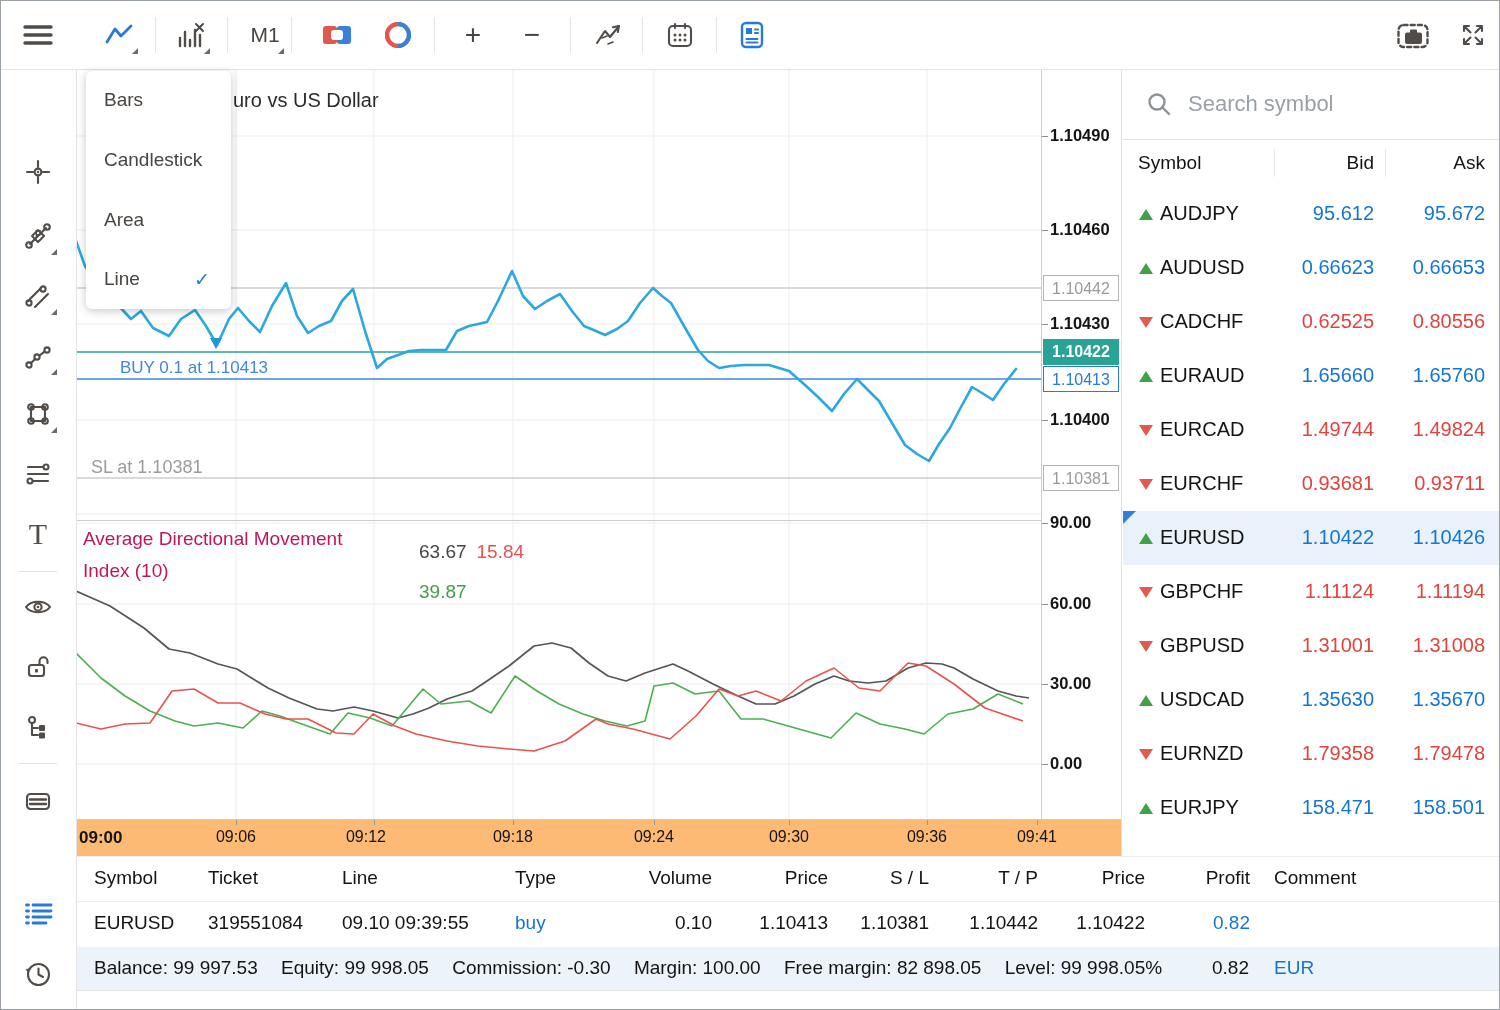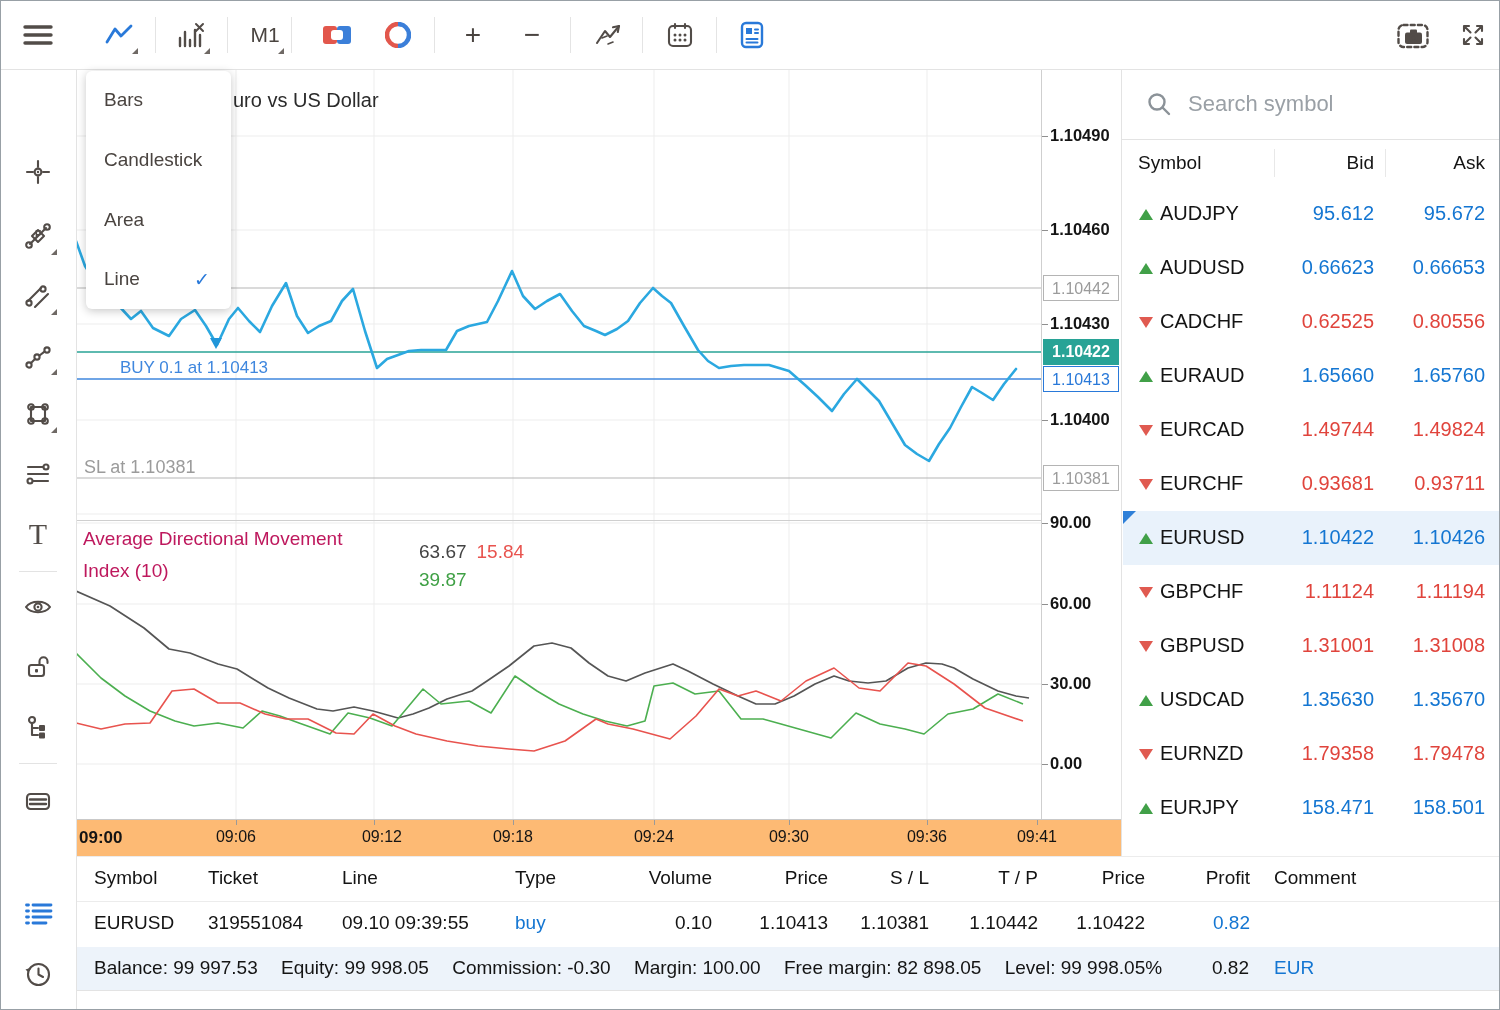--- a/index.html
+++ b/index.html
@@ -24,21 +24,21 @@
   
   .sidebar{position:absolute;left:0;top:68px;width:75px;height:942px;background:#fff;border-right:1px solid #e3e3e3;z-index:25;}
   .sbtn{position:absolute;left:15px;width:44px;height:44px;display:flex;align-items:center;justify-content:center;cursor:pointer;}
   .sdiv{position:absolute;left:18px;width:38px;height:1px;background:#e3e3e3;}
   .serifT{font-family:"Liberation Serif","DejaVu Serif",serif;font-size:30px;color:#524c48;line-height:1;}
   .fibF{position:absolute;left:19px;top:15px;font-size:10px;font-weight:bold;color:#524c48;}
   
   .chart-svg{position:absolute;left:75px;top:68px;z-index:1;}
   .chart-title{position:absolute;left:232px;top:88px;font-size:20px;color:#2b2b2b;z-index:2;}
   .buy-label{position:absolute;left:80px;top:357px;font-size:17px;color:#3f87de;z-index:3;margin-left:39px;}
-  .sl-label{position:absolute;left:83px;top:456px;font-size:18px;color:#9b9b9b;z-index:3;text-align:right;}
+  .sl-label{position:absolute;left:90px;top:456px;font-size:18px;color:#9b9b9b;z-index:3;text-align:right;}
   .ind-name{position:absolute;left:82px;top:522px;font-size:19px;color:#be185d;line-height:32px;z-index:3;}
   .ind-vals{position:absolute;left:418px;top:540px;font-size:19px;z-index:3;}
   .v-adx{color:#444;} .v-mdi{color:#e8534e;margin-left:10px;} .v-pdi{color:#3fa045;}
   
   .scale{position:absolute;left:1040px;top:68px;width:80px;height:750px;background:#fff;border-left:1px solid #cfcfcf;z-index:2;}
   .ptick{position:absolute;left:8px;width:70px;font-size:16.5px;font-weight:600;color:#141414;}
   .pdash{position:absolute;left:0;width:6px;height:1px;background:#8f8f8f;}
   .pbox{position:absolute;left:1px;width:76px;height:26px;line-height:26px;text-align:center;font-size:16px;box-sizing:border-box;}
   .pbox.gray{border:1px solid #b4b4b4;color:#9b9b9b;background:#fff;}
   .pbox.teal{background:#28a396;color:#fff;font-weight:600;}
@@ -312,21 +312,21 @@
   <div class="sl-label">SL at 1.10381</div>
 
   <div class="ind-name">
     <div>Average Directional Movement</div>
     <div>Index (10)</div>
   </div>
   <div class="ind-vals">
     <div>
       <span class="v-adx">63.67</span><span class="v-mdi">15.84</span>
     </div>
-    <div style="margin-top:6px">
+    <div style="margin-top:18px">
       <span class="v-pdi">39.87</span>
     </div>
   </div>
 
   <div class="scale">
     <div class="pdash" style="top:67px"></div>
     <div class="pdash" style="top:161px"></div>
     <div class="pdash" style="top:255px"></div>
     <div class="pdash" style="top:351px"></div>
     <div class="ptick" style="top:57px">1.10490</div>
@@ -350,21 +350,21 @@
   <div class="taxis">
     <div class="ttick" style="left:160px"></div>
     <div class="ttick" style="left:298px"></div>
     <div class="ttick" style="left:437px"></div>
     <div class="ttick" style="left:578px"></div>
     <div class="ttick" style="left:713px"></div>
     <div class="ttick" style="left:851px"></div>
     <div class="ttick" style="left:961px"></div>
     <div class="tlab first" style="left:3px">09:00</div>
     <div class="tlab" style="left:130px">09:06</div>
-    <div class="tlab" style="left:276px">09:12</div>
+    <div class="tlab" style="left:260px">09:12</div>
     <div class="tlab" style="left:407px">09:18</div>
     <div class="tlab" style="left:548px">09:24</div>
     <div class="tlab" style="left:683px">09:30</div>
     <div class="tlab" style="left:821px">09:36</div>
     <div class="tlab" style="left:931px">09:41</div>
   </div>
 
   <div class="menu">
     <div class="mitem" style="top:18px">Bars</div>
     <div class="mitem" style="top:78px">Candlestick</div>

